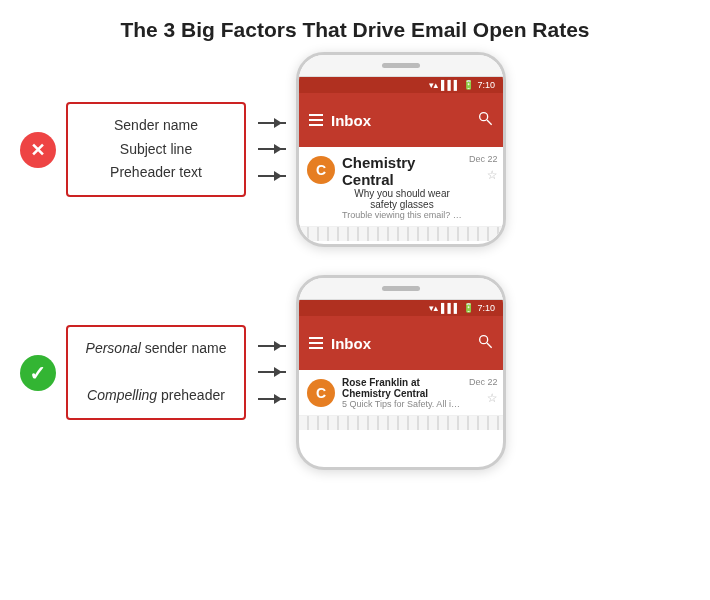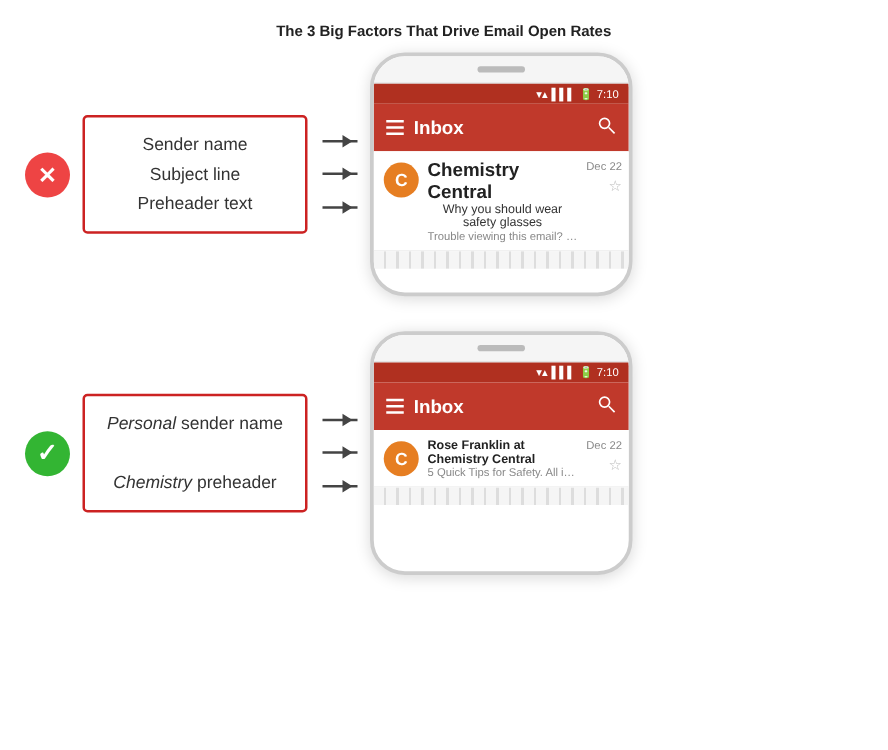--- a/index.html
+++ b/index.html
@@ -7,21 +7,21 @@
       width: 710px;
       height: 600px;
       background: #fff;
       font-family: Arial, sans-serif;
       overflow: hidden;
       position: relative;
     }
 
     .page-title {
       text-align: center;
-      font-size: 12px;
+      font-size: 21px;
       font-weight: bold;
       padding: 18px 0 10px 0;
       color: #222;
     }
 
     .main-layout {
       display: flex;
       flex-direction: column;
       gap: 10px;
       padding: 0 20px;
@@ -126,21 +126,21 @@
     .phone-speaker {
       width: 38px;
       height: 5px;
       background: #bbb;
       border-radius: 3px;
     }
 
     
     .gmail-header {
       background: #c0392b;
-      height: 38px;
+      height: 54px;
       display: flex;
       align-items: center;
       padding: 0 10px;
       color: #fff;
       justify-content: space-between;
     }
     .gmail-header-left {
       display: flex;
       align-items: center;
       gap: 8px;
@@ -339,21 +339,21 @@
   </div>
 
   <div class="section-sep"></div>
 
   <div class="row">
 
     <div class="icon-circle good">
       <span style="font-size:20px;font-weight:bold;">✓</span>
     </div>
 
-    <div class="label-box good"><span><em>Personal</em> sender name</span><br><br><span><em>Chemistry</em> preheader</span></div>
+    <div class="label-box good"><span><em>Personal</em> sender name</span><br><br><span><em>Compelling</em> preheader</span></div>
 
     <div class="arrows-area">
       <div class="arrow">
           <div class="arrow-line"></div>
         </div>
       <div class="arrow">
           <div class="arrow-line"></div>
         </div>
       <div class="arrow">
           <div class="arrow-line"></div>

